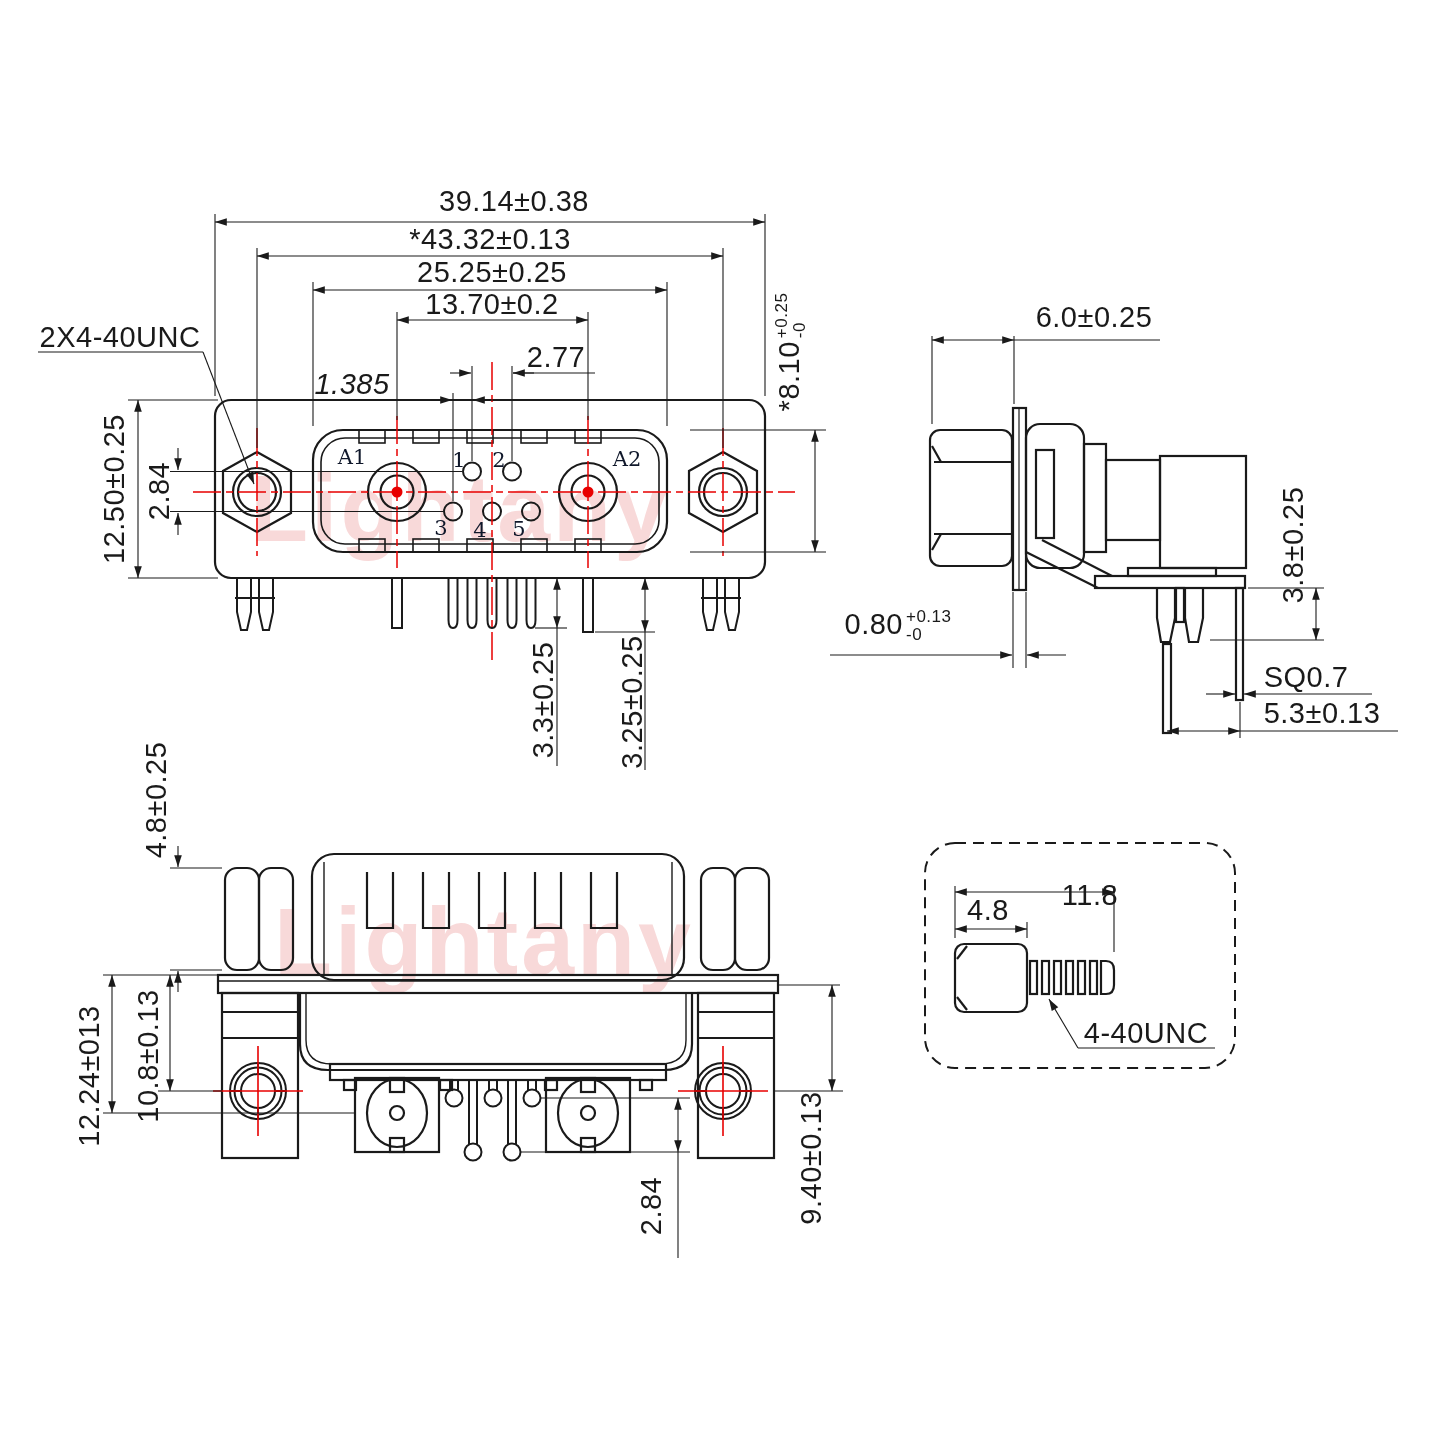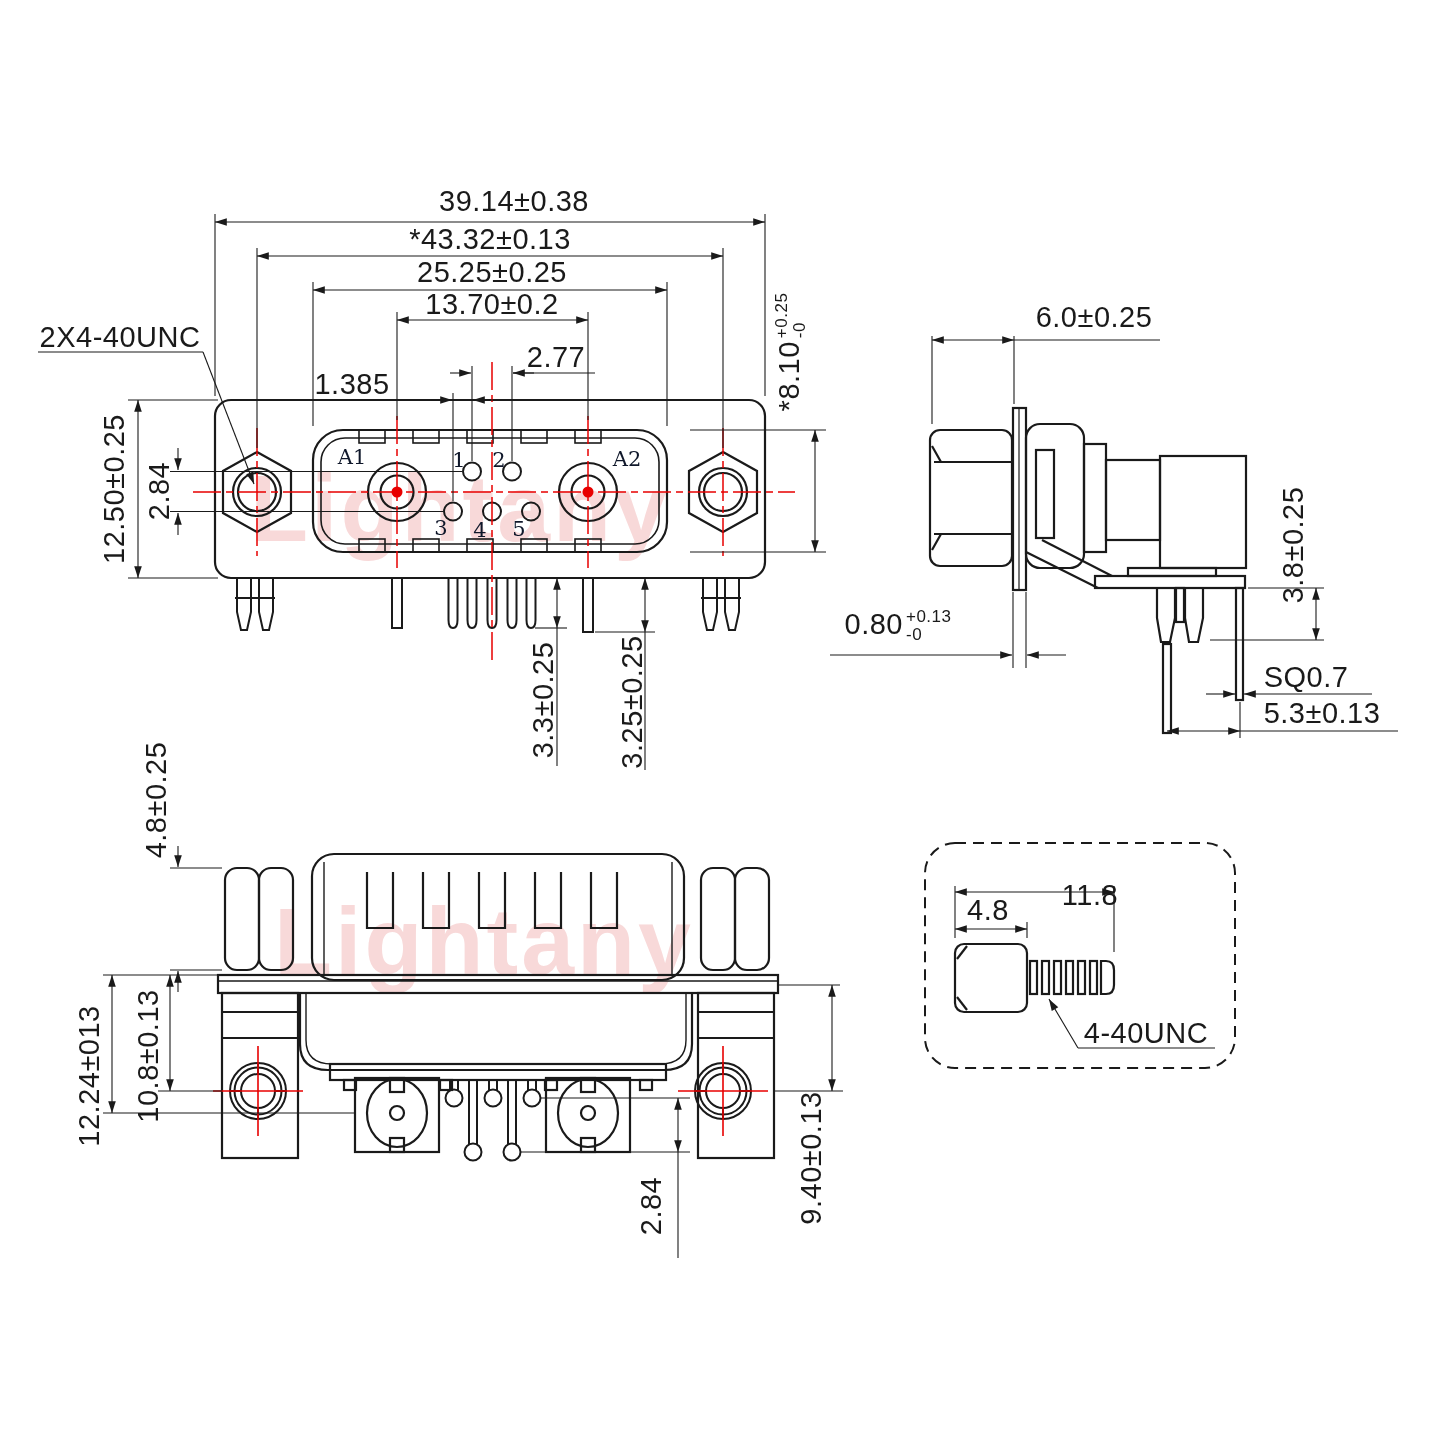--- a/index.html
+++ b/index.html
@@ -333,21 +333,21 @@
         <line x1="1078" y1="1048" x2="1215" y2="1048"></line>
       </g>
     </g>
   </svg>
 
   <div class="t" style="left:490px;top:201px;margin-left:24px;">39.14±0.38</div>
   <div class="t" style="left:490px;top:239px;">*43.32±0.13</div>
   <div class="t" style="left:492px;top:272px;">25.25±0.25</div>
   <div class="t" style="left:492px;top:304px;">13.70±0.2</div>
   <div class="t" style="left:556px;top:357px;">2.77</div>
-  <div class="t" style="left:352px;top:384px;">1.385</div>
+  <div class="t" style="left:352px;top:384px;font-style:italic;">1.385</div>
   <div class="t" style="left:120px;top:337px;">2X4-40UNC</div>
   <div class="t v" style="left:114px;top:489px;">12.50±0.25</div>
   <div class="t v" style="left:159px;top:491px;">2.84</div>
   <div class="t v" style="left:791px;top:352px;">
     <span>*8.10</span><span class="tol">
         <span>+0.25</span>
         <span>-0</span>
       </span>
   </div>
   <div class="t v" style="left:543px;top:700px;">3.3±0.25</div>

